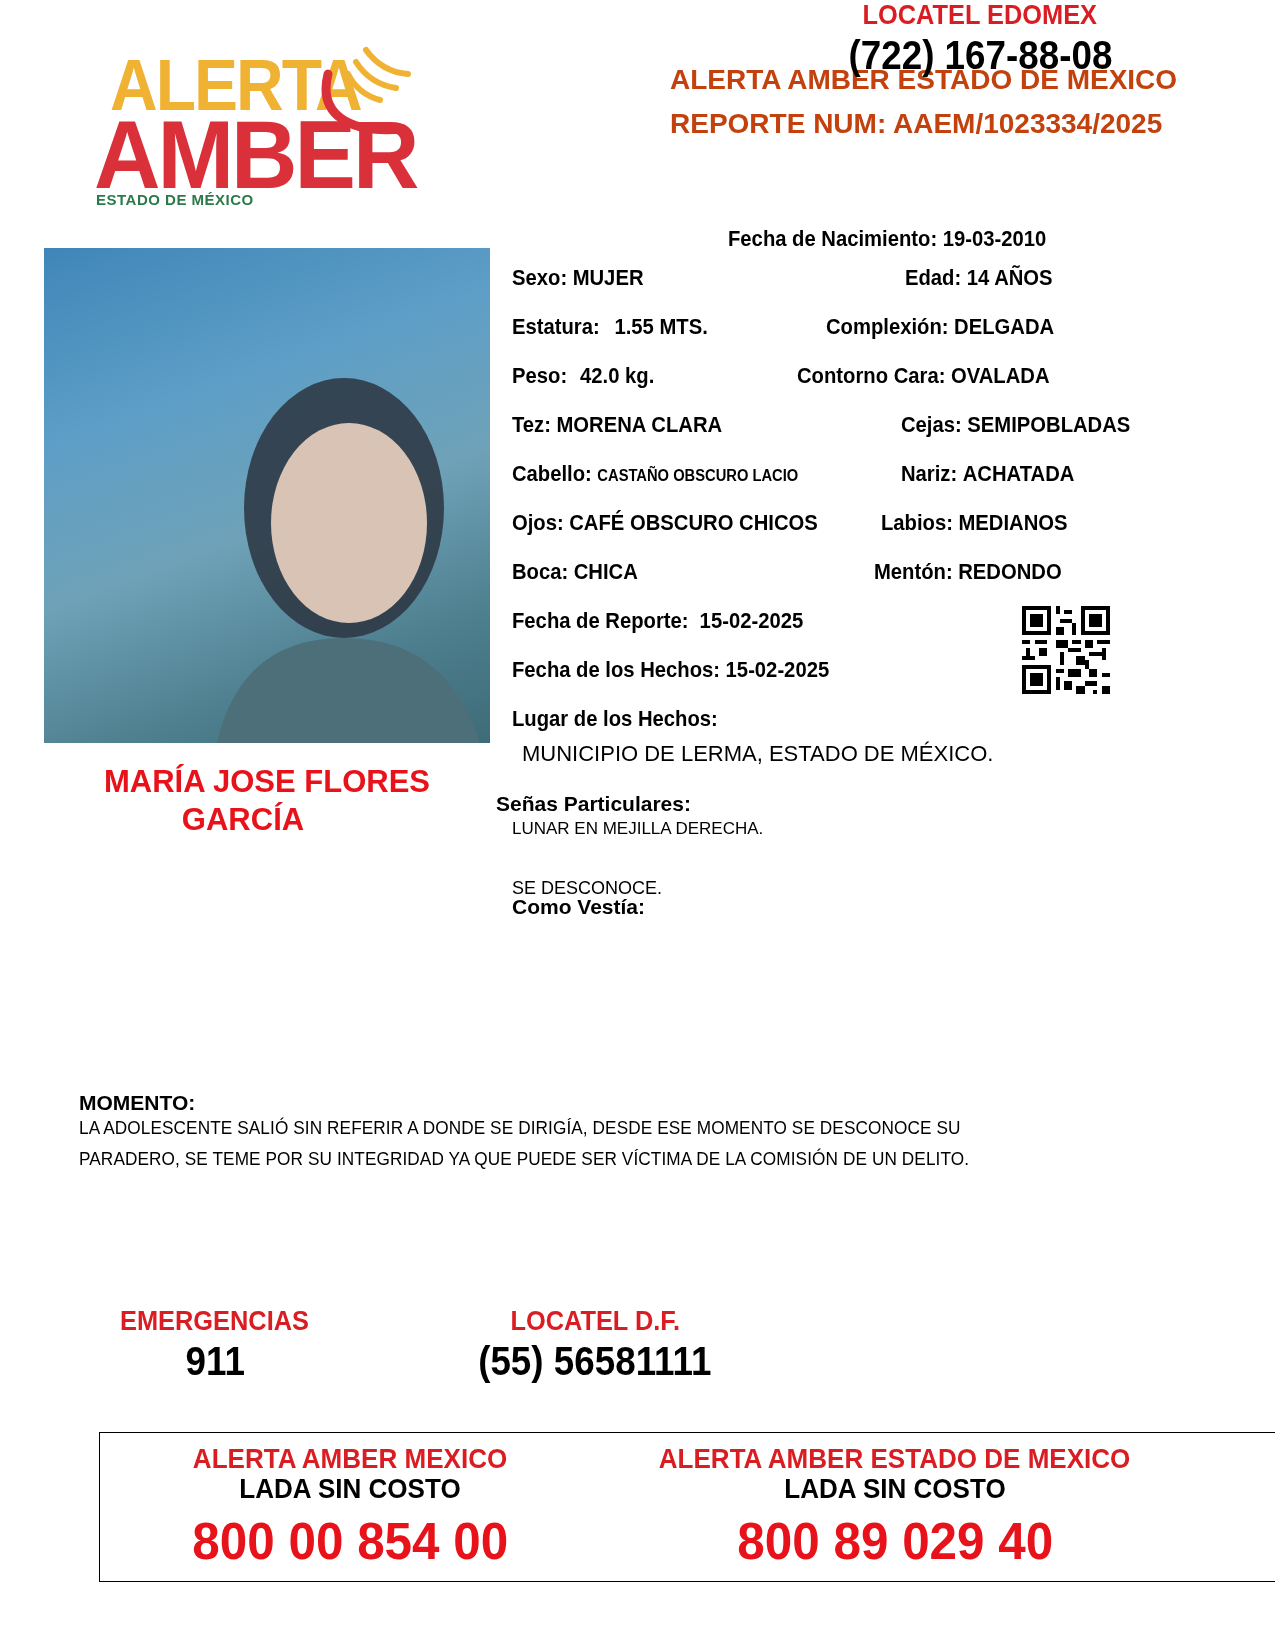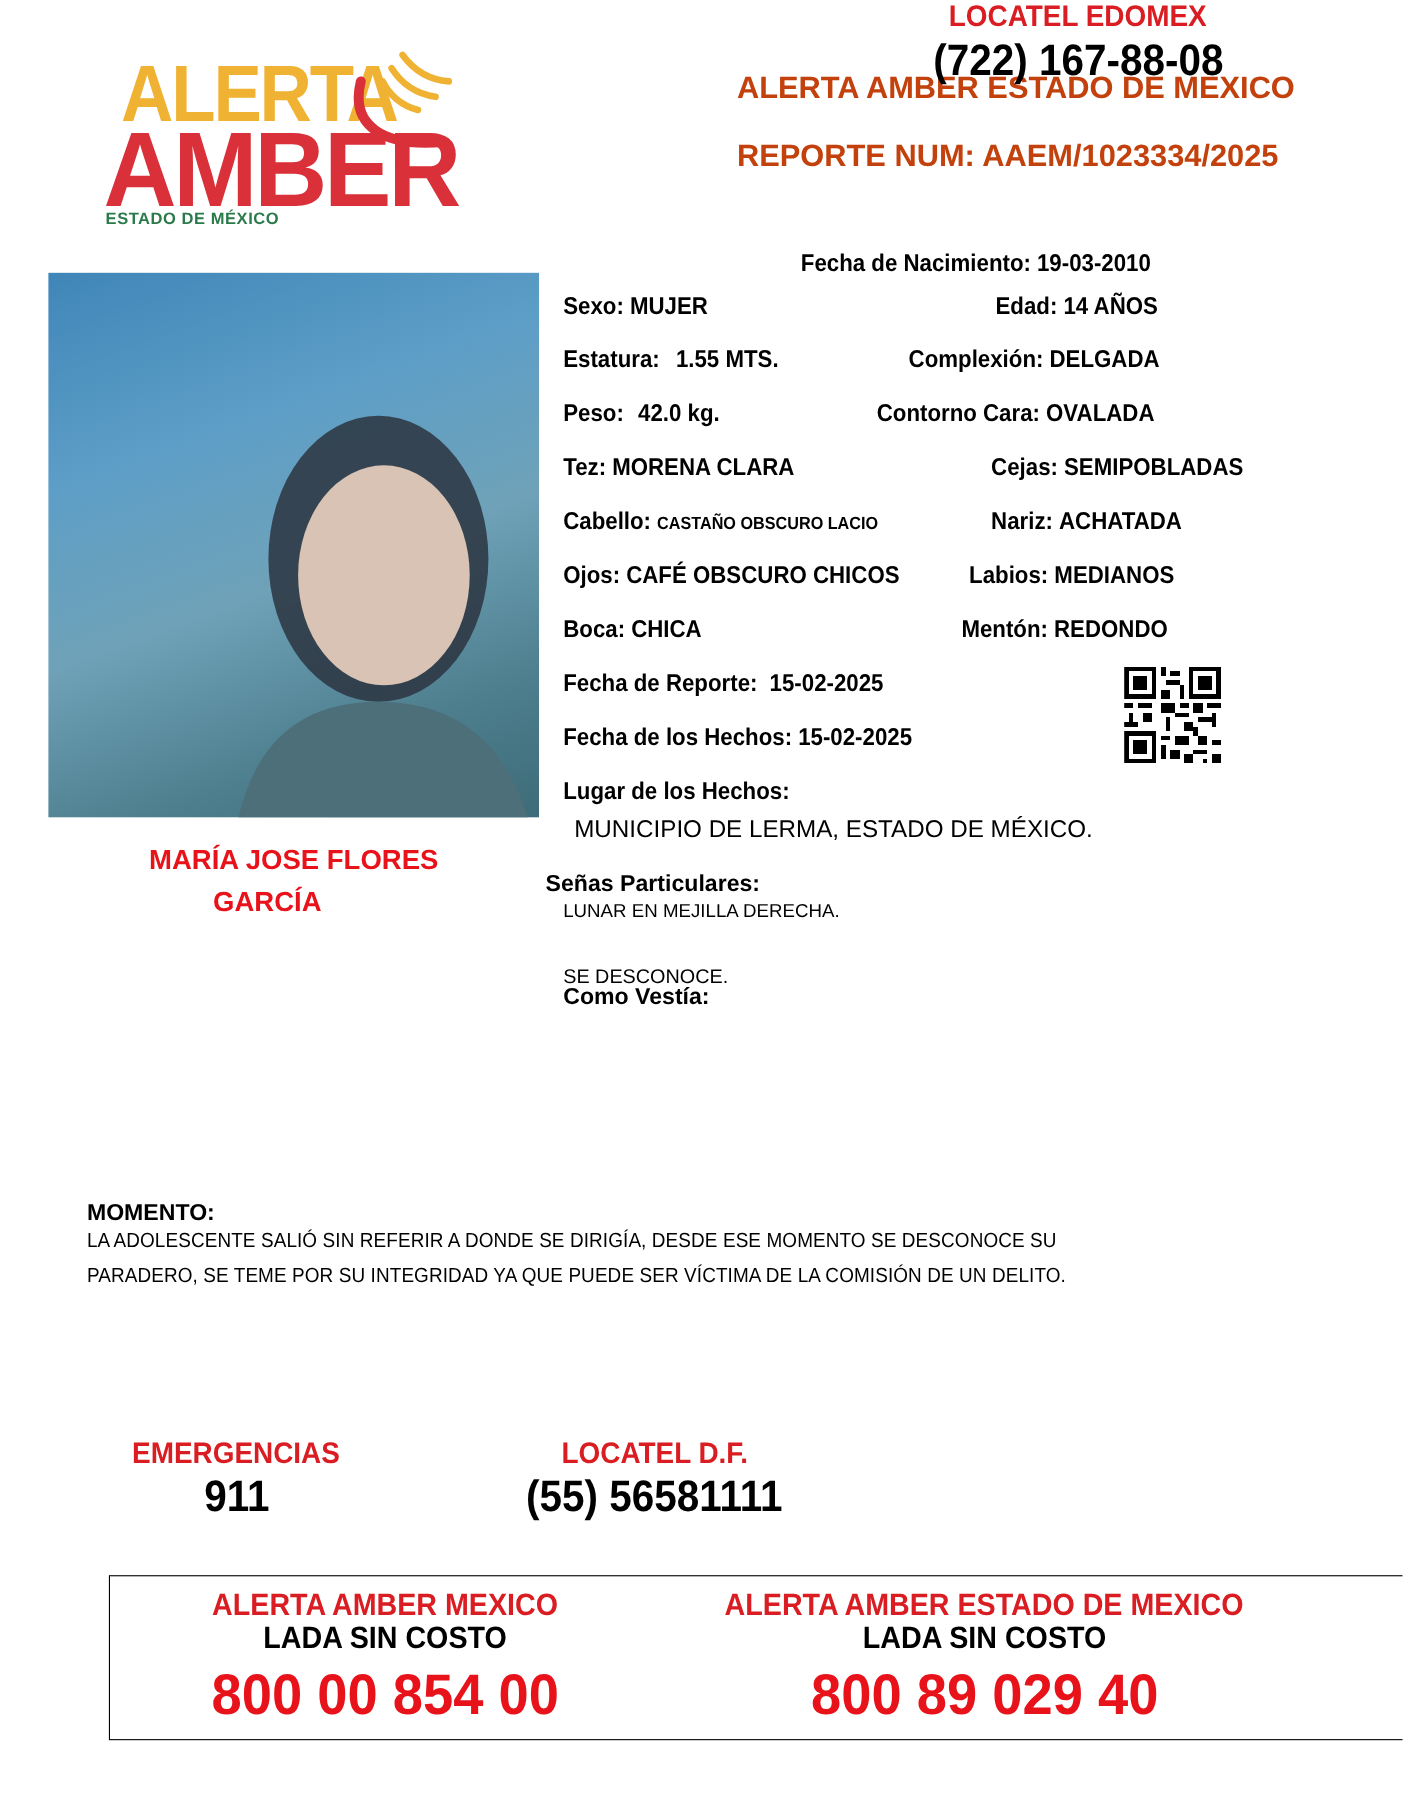--- a/index.html
+++ b/index.html
@@ -8,28 +8,28 @@
 
   
   .logo { position: absolute; left: 88px; top: 44px; width: 340px; height: 170px; }
   .logo .l1 { position: absolute; left: 22px; top: 4px; font-family: "Liberation Sans", sans-serif; font-weight: 700; font-size: 66px; letter-spacing: -2px; color: #f0b233; transform: scaleY(1.1); transform-origin: top left; line-height: 1; }
   .logo .l2 { position: absolute; left: 6px; top: 62px; font-family: "Liberation Sans", sans-serif; font-weight: 700; font-size: 92px; letter-spacing: -3px; color: #d9303a; transform: scaleY(1.05); transform-origin: top left; line-height: 1; }
   .logo .l3 { position: absolute; left: 8px; top: 148px; font-weight: 700; font-size: 15px; letter-spacing: 0.5px; color: #2a7a4a; line-height: 1; }
   .logo svg { position: absolute; left: 230px; top: 0; }
 
   .hdr { position: absolute; left: 670px; font-weight: 700; font-size: 28px; color: #c2410c; white-space: nowrap; }
   .hdr.h1 { top: 64px; }
-  .hdr.h2 { top: 126px; text-align: right; }
+  .hdr.h2 { top: 108px; text-align: right; }
 
   
   .photo { position: absolute; left: 44px; top: 248px; width: 446px; height: 495px; overflow: hidden;
     background: linear-gradient(160deg, #3f86b8 0%, #5d9ec7 30%, #6fa2b8 55%, #4d7f8e 80%, #3e6b78 100%); }
   .photo .silhouette { position: absolute; left: 150px; top: 90px; width: 290px; height: 420px; }
 
-  .name { position: absolute; left: 44px; width: 446px; text-align: center; font-weight: 700; font-size: 25px; color: #e8131a; line-height: 40px; }
+  .name { position: absolute; left: 44px; width: 446px; text-align: center; font-weight: 700; font-size: 31px; color: #e8131a; line-height: 40px; }
   .name.n1 { top: 762px; }
   .name.n2 { top: 800px; left: 20px; }
 
   
   .f { position: absolute; font-family: "Liberation Sans", sans-serif; font-weight: 700; font-size: 22px; color: #000; white-space: nowrap; transform: scaleX(0.92); transform-origin: left top; }
   .f .lab { margin-right: 6px; }
   .f .small { font-size: 16px; }
 
   .qr { position: absolute; left: 1022px; top: 606px; width: 88px; height: 88px; }
 

